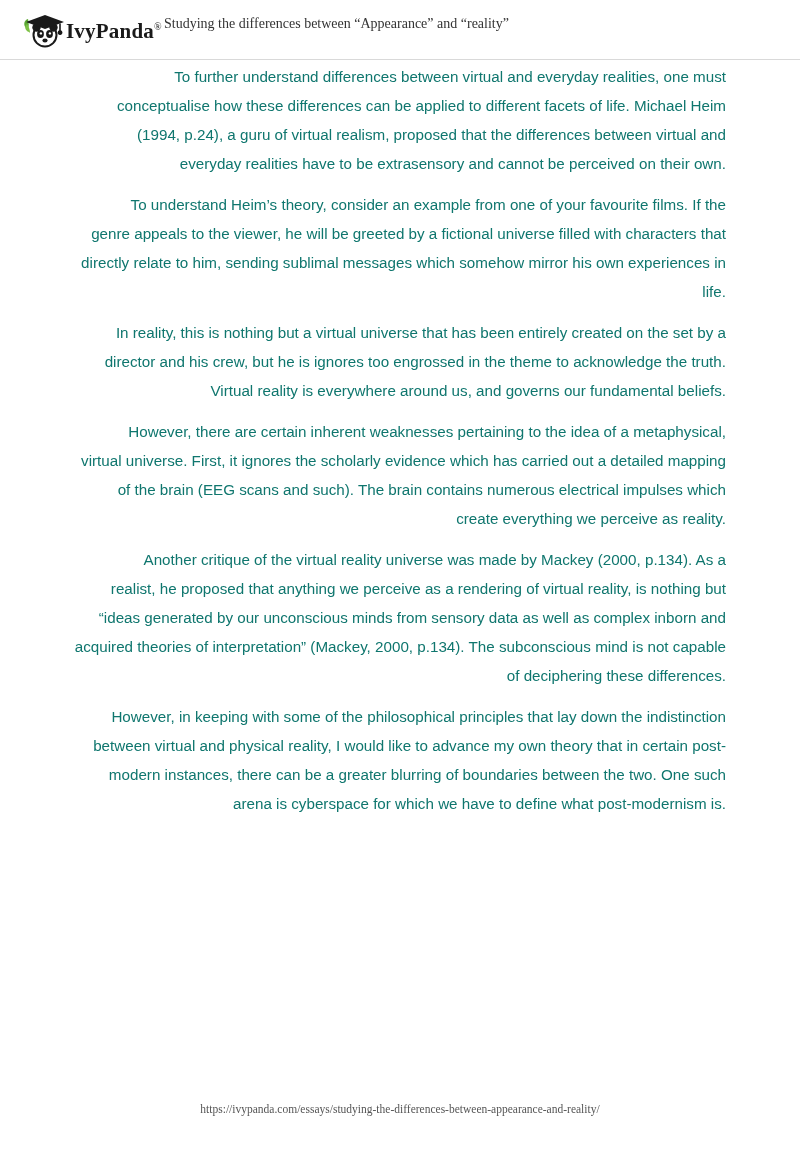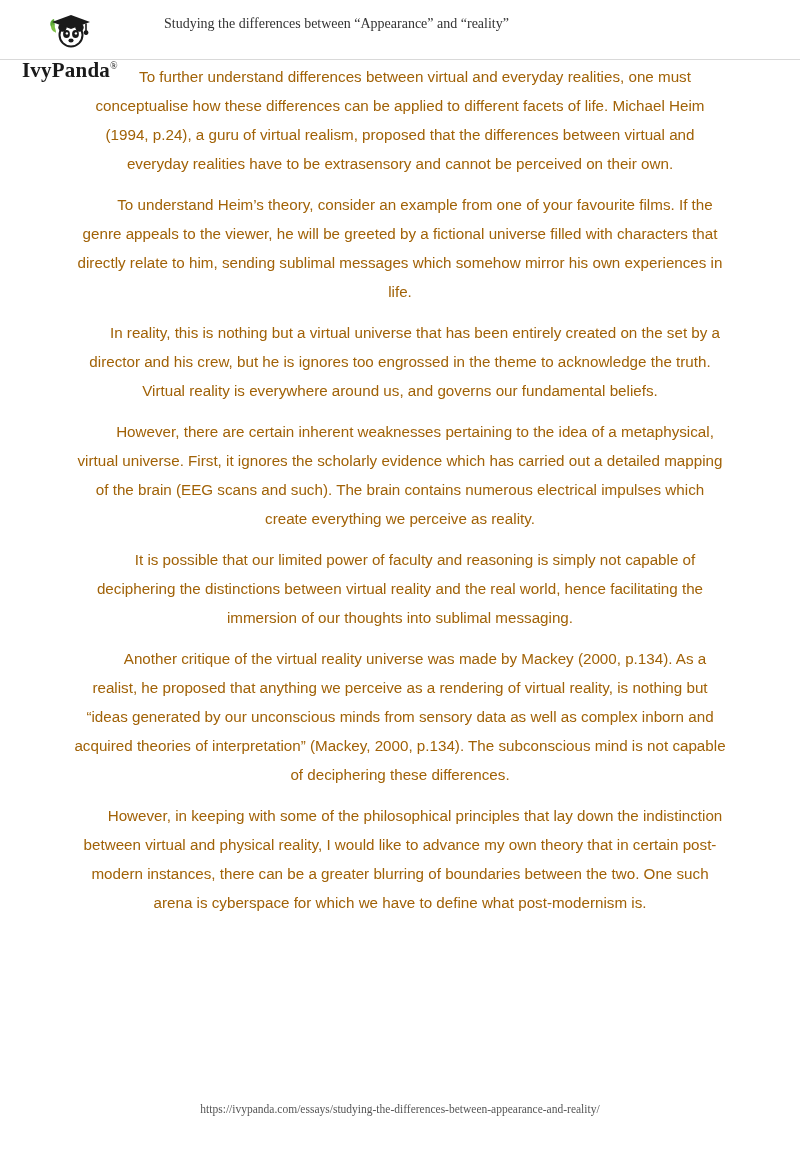--- a/index.html
+++ b/index.html
@@ -29,22 +29,21 @@
     left: 0;
     width: 800px;
     height: 60px;
   }
   .brand {
     position: absolute;
     left: 22px;
     top: 12px;
     display: flex;
     align-items: center;
-    gap: 8px;
-    flex-direction: column;
+    gap: 0;
   }
   .brand-logo {
     width: 44px;
     height: 38px;
     position: relative;
     flex: 0 0 auto;
   }
   .brand-name {
     font-family: "Liberation Serif", serif;
     font-size: 21px;
@@ -81,24 +80,24 @@
   .content {
     position: absolute;
     top: 62px;
     left: 74px;
     width: 652px;
   }
   .para {
     font-family: "Liberation Sans", sans-serif;
     font-size: 15.2px;
     line-height: 29px;
-    color: #a16207;
+    color: #0f766e;
     margin: 0 0 12px 0;
     text-indent: 30px;
-    text-align: center;
+    text-align: right;
   }
 
   
   .footer-link {
     position: absolute;
     left: 0;
     top: 1103px;
     width: 800px;
     text-align: center;
     font-family: "Liberation Serif", serif;
@@ -141,20 +140,19 @@
 
     <div class="doc-title">Studying the differences between “Appearance” and “reality”</div>
     <div class="header-rule"></div>
   </div>
 
   <div class="content">
     <p class="para">To further understand differences between virtual and everyday realities, one must conceptualise how these differences can be applied to different facets of life. Michael Heim (1994, p.24), a guru of virtual realism, proposed that the differences between virtual and everyday realities have to be extrasensory and cannot be perceived on their own.</p>
     <p class="para">To understand Heim’s theory, consider an example from one of your favourite films. If the genre appeals to the viewer, he will be greeted by a fictional universe filled with characters that directly relate to him, sending sublimal messages which somehow mirror his own experiences in life.</p>
     <p class="para">In reality, this is nothing but a virtual universe that has been entirely created on the set by a director and his crew, but he is ignores too engrossed in the theme to acknowledge the truth. Virtual reality is everywhere around us, and governs our fundamental beliefs.</p>
     <p class="para">However, there are certain inherent weaknesses pertaining to the idea of a metaphysical, virtual universe. First, it ignores the scholarly evidence which has carried out a detailed mapping of the brain (EEG scans and such). The brain contains numerous electrical impulses which create everything we perceive as reality.</p>
-    <p class="para">It is possible that our limited power of faculty and reasoning is simply not capable of deciphering the distinctions between virtual reality and the real world, hence facilitating the immersion of our thoughts into sublimal messaging.</p>
     <p class="para">Another critique of the virtual reality universe was made by Mackey (2000, p.134). As a realist, he proposed that anything we perceive as a rendering of virtual reality, is nothing but “ideas generated by our unconscious minds from sensory data as well as complex inborn and acquired theories of interpretation” (Mackey, 2000, p.134). The subconscious mind is not capable of deciphering these differences.</p>
     <p class="para">However, in keeping with some of the philosophical principles that lay down the indistinction between virtual and physical reality, I would like to advance my own theory that in certain post-modern instances, there can be a greater blurring of boundaries between the two. One such arena is cyberspace for which we have to define what post-modernism is.</p>
   </div>
 
   <a class="footer-link" href="#">https://ivypanda.com/essays/studying-the-differences-between-appearance-and-reality/</a>
 
 </div>
 
 </body></html>

